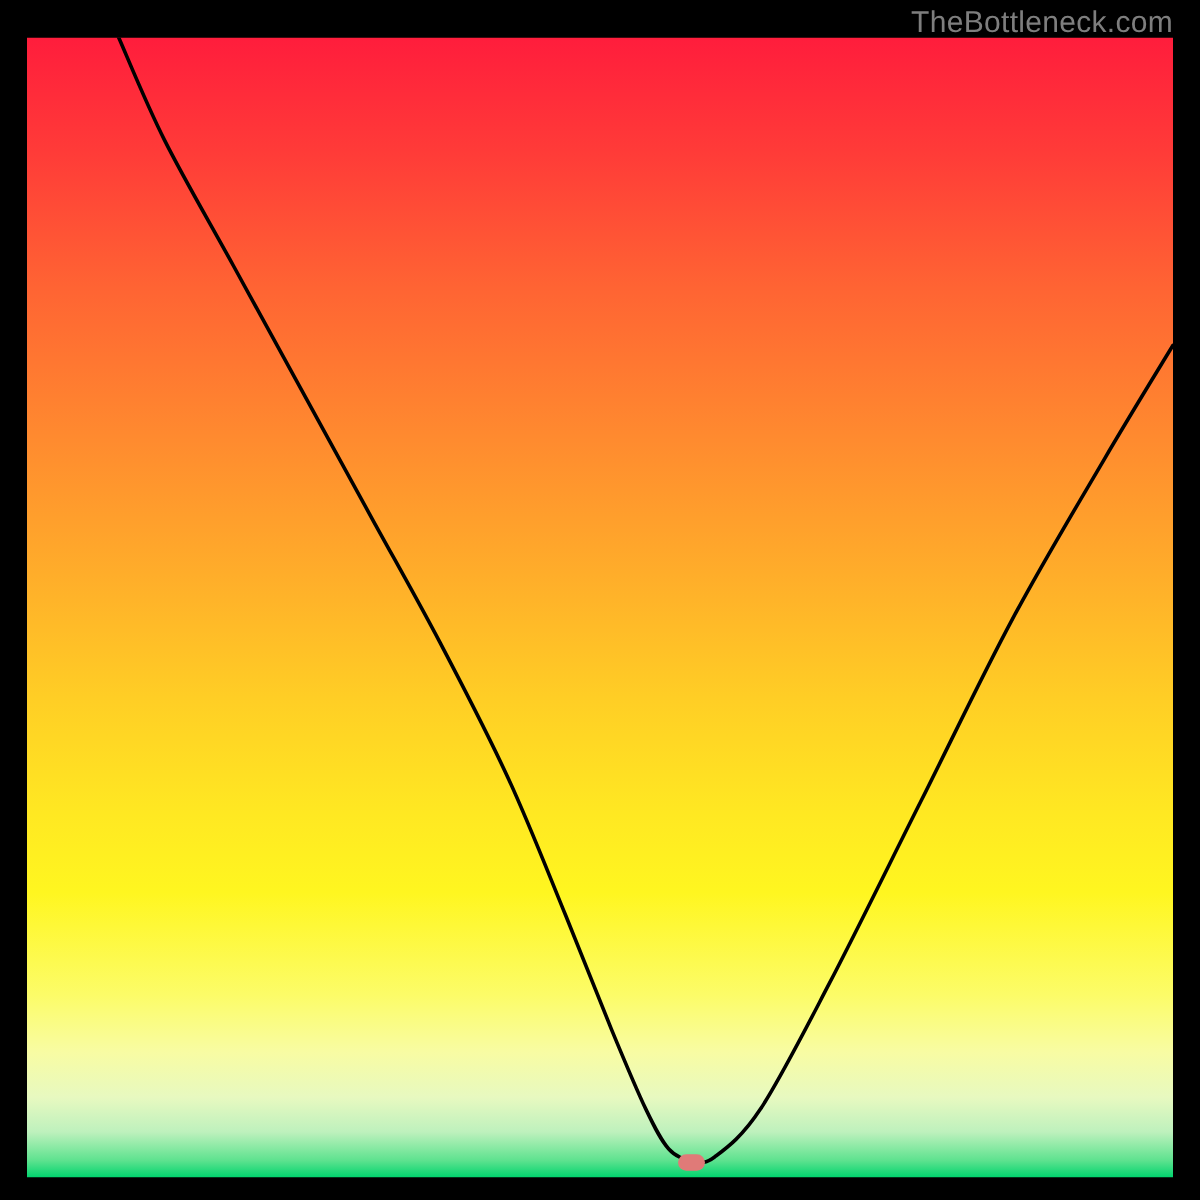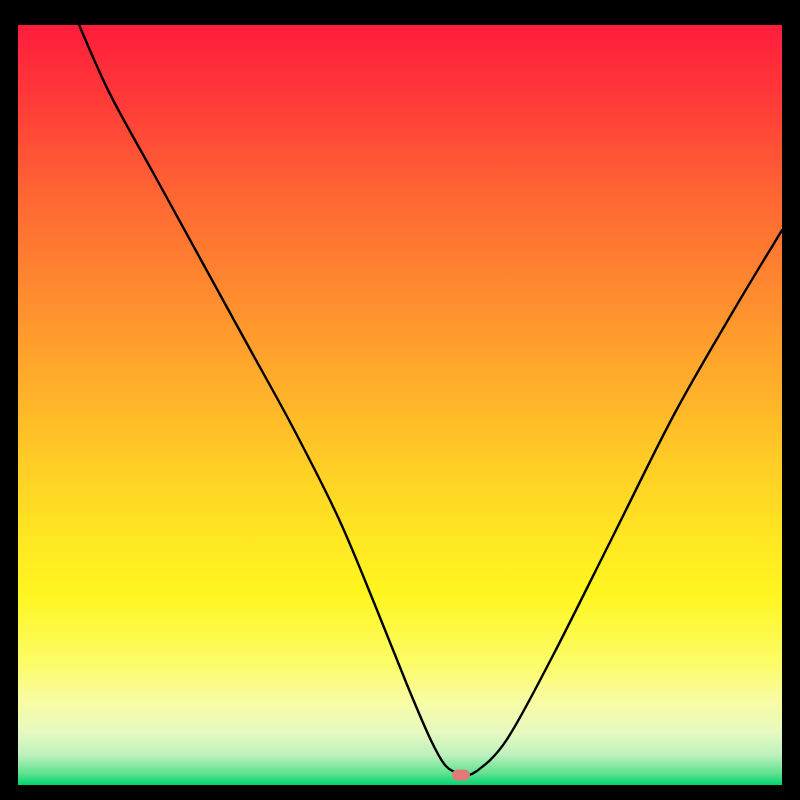--- a/index.html
+++ b/index.html
@@ -71,20 +71,21 @@
   .axes-mask {
     position: absolute;
     background: #000;
   }
 </style>
 </head>
 <body>
 
 <div class="frame">
 
+  <div class="watermark">TheBottleneck.com</div>
 
   <div class="plot-area">
 
     <svg class="curve" viewBox="0 0 764 760" preserveAspectRatio="none">
       <path id="curve-path" d="M 61.120000000000005,0 C 66.21333333333334,11.399999999999997 78.94666666666666,43.06666666666665 91.67999999999999,68.39999999999998 C 104.41333333333333,93.7333333333333 122.23999999999998,124.13333333333333 137.51999999999998,152 C 152.79999999999998,179.86666666666667 168.07999999999998,207.73333333333335 183.35999999999999,235.60000000000002 C 198.64,263.4666666666667 213.92,291.33333333333337 229.2,319.20000000000005 C 244.48,347.0666666666667 259.76,373.6666666666667 275.03999999999996,402.8 C 290.31999999999994,431.93333333333334 306.87333333333333,463.6 320.88,494 C 334.88666666666666,524.4 347.62,557.3333333333334 359.08,585.2 C 370.53999999999996,613.0666666666667 380.72666666666663,639.6666666666667 389.64,661.2 C 398.55333333333334,682.7333333333333 406.1933333333333,701.1 412.56,714.4 C 418.9266666666667,727.6999999999999 422.7466666666667,735.3 427.84000000000003,741 C 432.93333333333334,746.7 438.02666666666664,747.7133333333334 443.11999999999995,748.6 C 448.21333333333325,749.4866666666667 450.76,752.0200000000001 458.4,746.32 C 466.03999999999996,740.62 476.2266666666667,733.6533333333333 488.96000000000004,714.4 C 501.6933333333334,695.1466666666666 516.9733333333332,665 534.8,630.8 C 552.6266666666667,596.5999999999999 575.5466666666667,549.7333333333333 595.9200000000001,509.2 C 616.2933333333334,468.6666666666667 636.6666666666666,425.6 657.04,387.6 C 677.4133333333333,349.6 700.3333333333333,311.59999999999997 718.16,281.2 C 735.9866666666667,250.79999999999998 756.36,217.8666666666667 764,205.20000000000005 " fill="none" stroke="#000" stroke-width="2.4" stroke-linecap="round" stroke-linejoin="round"></path>
     </svg>
 
     <div class="min-marker" id="min-marker" style="left: 443.12px; top: 750.12px; background: rgb(224, 122, 120);"></div>
   </div>
 

